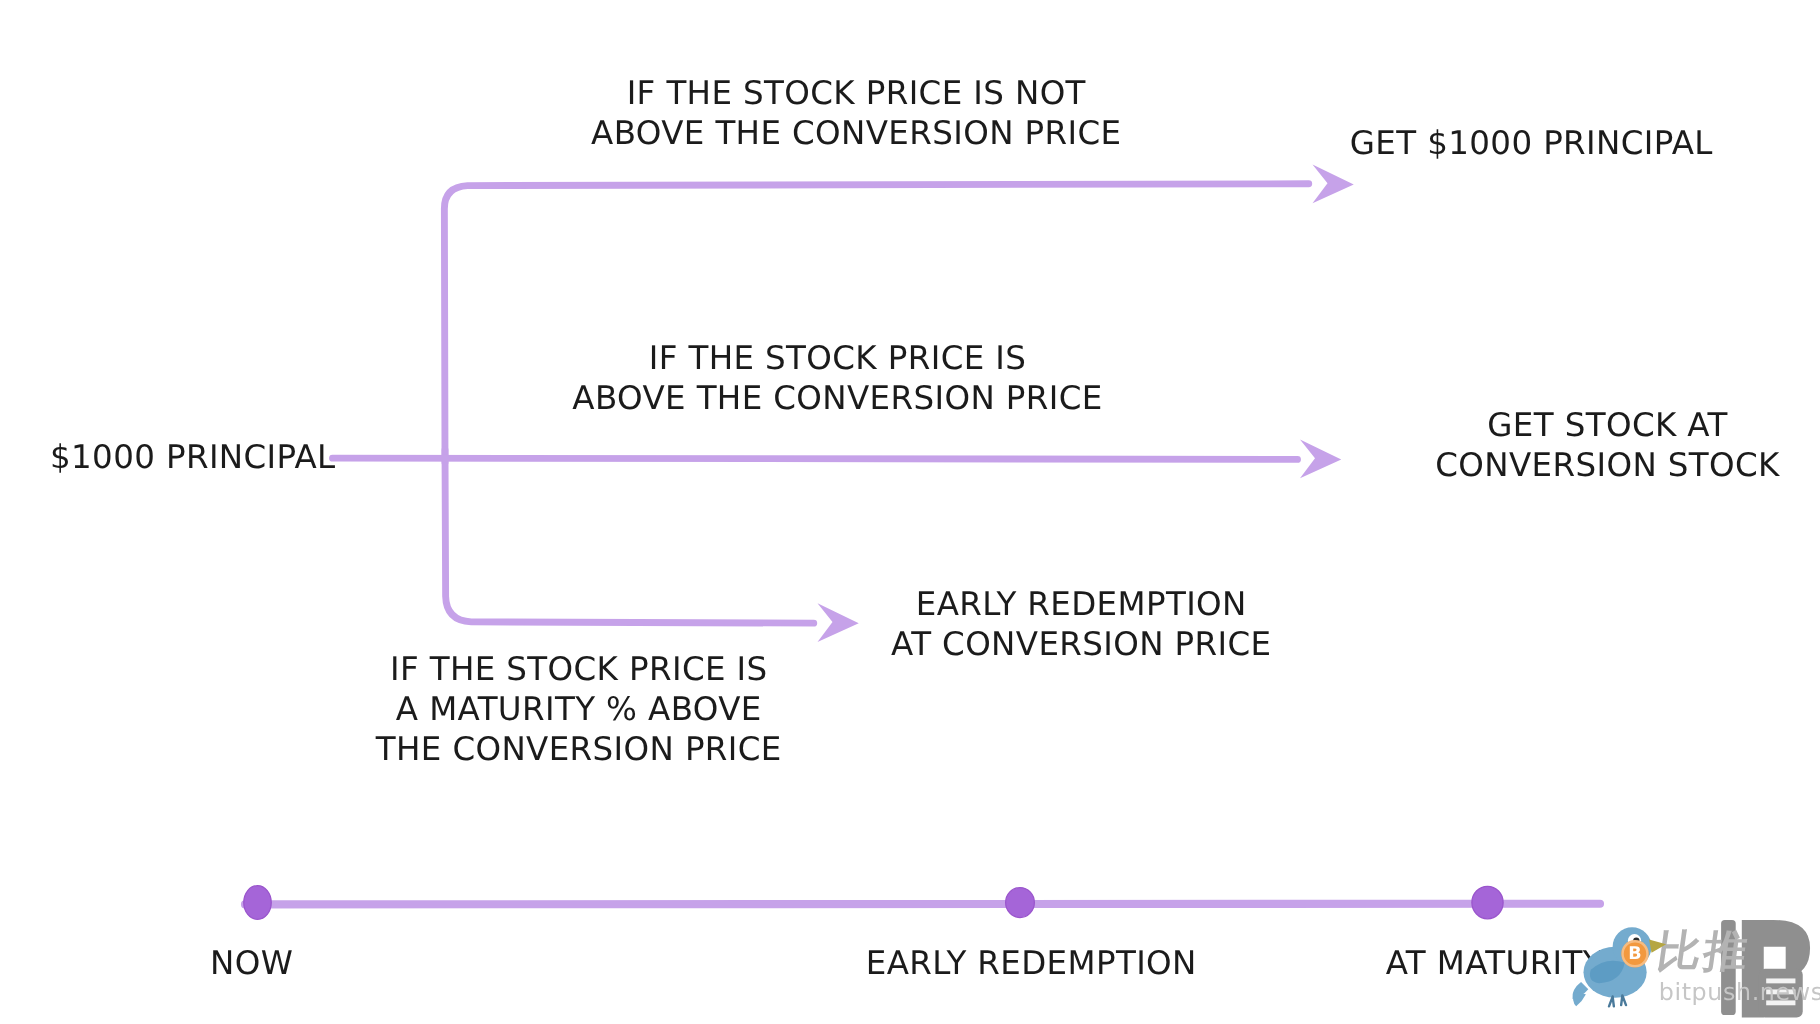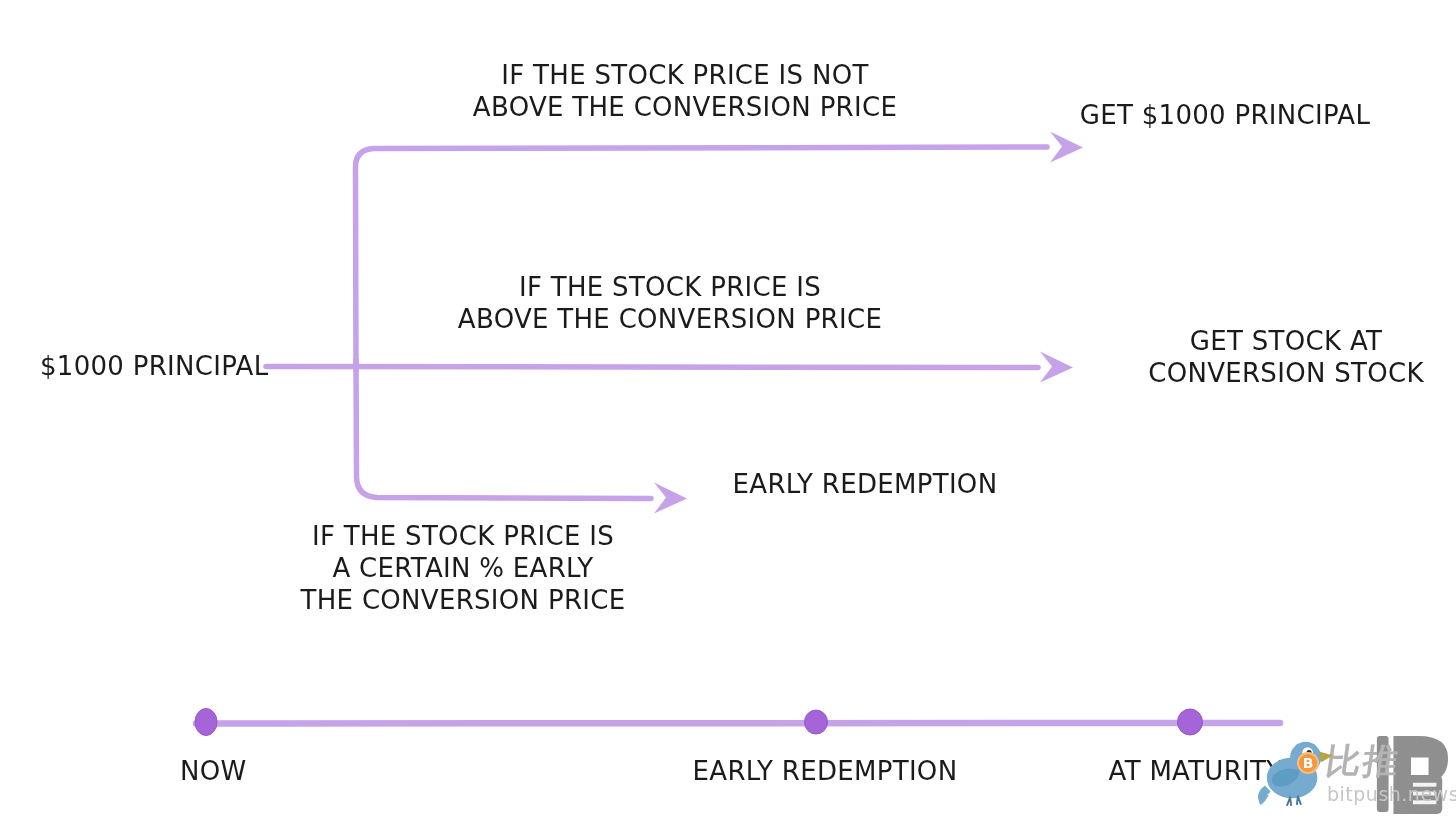--- a/index.html
+++ b/index.html
@@ -79,29 +79,30 @@
     <div>ABOVE THE CONVERSION PRICE</div>
   </div>
 
   <div class="txt" style="left:1136px;top:325px;width:300px;">
     <div>GET STOCK AT</div>
     <div>CONVERSION STOCK</div>
   </div>
 
   <div class="txt" style="left:700px;top:468px;width:330px;">
     <div>EARLY REDEMPTION</div>
+    <div>AT CONVERSION PRICE</div>
   </div>
 
   <div class="txt" style="left:293px;top:520px;width:340px;">
     <div>IF THE STOCK PRICE IS</div>
-    <div>A CERTAIN % EARLY</div>
+    <div>A MATURITY % ABOVE</div>
     <div>THE CONVERSION PRICE</div>
   </div>
 
-  <div class="txt" style="left:180px;top:755px;width:140px;text-align:left;">
+  <div class="txt" style="left:168px;top:755px;width:140px;text-align:left;">
     <div>NOW</div>
   </div>
   <div class="txt" style="left:670px;top:755px;width:310px;">
     <div>EARLY REDEMPTION</div>
   </div>
   <div class="txt" style="left:1098px;top:755px;width:195px;">
     <div>AT MATURITY</div>
   </div>
 
   <svg style="position:absolute;left:1372px;top:731px;opacity:.8;" width="78" height="86" viewBox="0 0 80 86">

